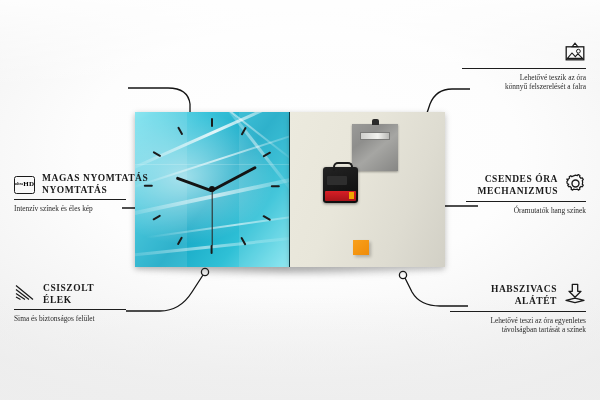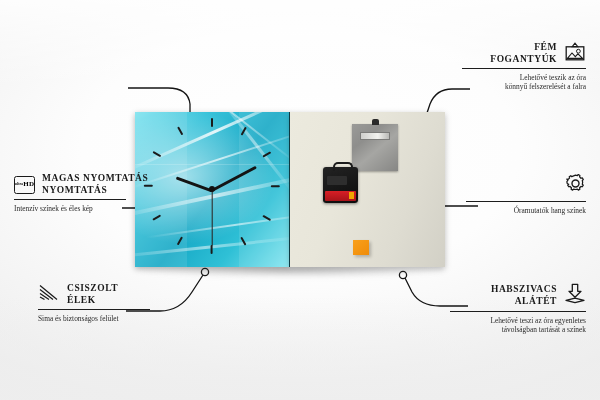--- a/index.html
+++ b/index.html
@@ -190,58 +190,58 @@
       </span>
       <span>
         <div class="co-title">MAGAS NYOMTATÁS</div>
         <div class="co-title">NYOMTATÁS</div>
       </span>
     </div>
     <div class="co-rule"></div>
     <div class="co-desc">Intenzív színek és éles kép</div>
   </div>
 
-  <div class="callout left" style="left:14px;top:283px;width:112px;margin-left:24px;">
+  <div class="callout left" style="left:14px;top:283px;width:112px;">
     <div class="co-head">
       <span class="ic">
         <svg width="22" height="17" viewBox="0 0 22 17">
           <path d="M2 1.5L19 15.5M2 5.5L15 15.5M2 9.5L11 15.5M2 13L6.5 15.5" fill="none" stroke="#1a1a1a" stroke-width="1.25"></path>
         </svg>
       </span>
       <span>
         <div class="co-title">CSISZOLT</div>
         <div class="co-title">ÉLEK</div>
       </span>
     </div>
     <div class="co-rule"></div>
     <div class="co-desc">Sima és biztonságos felület</div>
   </div>
 
   <div class="callout right" style="left:462px;top:42px;width:124px;">
     <div class="co-head">
-      <span>
-        <div class="co-title">FÉM</div>
-        <div class="co-title">FOGANTYÚK</div>
-      </span>
       <span class="ic">
         <svg width="22" height="19" viewBox="0 0 22 19">
           <path d="M11 1.2L8.2 4.6h5.6z" fill="none" stroke="#1a1a1a" stroke-width="1.1"></path>
           <rect x="2.2" y="4.8" width="17.6" height="13" fill="none" stroke="#1a1a1a" stroke-width="1.3"></rect>
           <circle cx="14.4" cy="9.2" r="1.9" fill="none" stroke="#1a1a1a" stroke-width="1"></circle>
           <path d="M3.4 16.4l4.6-5.4 3.3 3.6 2.6-2.7 4.7 4.5z" fill="none" stroke="#1a1a1a" stroke-width="1.1"></path>
         </svg>
       </span>
     </div>
     <div class="co-rule"></div>
     <div class="co-desc">Lehetővé teszik az óra</div>
     <div class="co-desc">könnyű felszerelését a falra</div>
   </div>
 
   <div class="callout right" style="left:466px;top:173px;width:120px;">
     <div class="co-head">
+      <span>
+        <div class="co-title">CSENDES ÓRA</div>
+        <div class="co-title">MECHANIZMUS</div>
+      </span>
       <span class="ic">
         <svg width="21" height="21" viewBox="0 0 21 21">
           <path d="M10.5 2.2l1.9.35.95-1.0 1.55 1.0-.3 1.35 1.35 1.35 1.35-.3 1.0 1.55-1.0.95.35 1.9-.35 1.9 1.0.95-1.0 1.55-1.35-.3-1.35 1.35.3 1.35-1.55 1.0-.95-1.0-1.9.35-1.9-.35-.95 1.0-1.55-1.0.3-1.35-1.35-1.35-1.35.3-1.0-1.55 1.0-.95L2.2 10.5l-.35-1.9 1.0-.95-1.0-1.55 1.35.3L4.55 5.05l-.3-1.35 1.55-1.0.95 1.0z" fill="none" stroke="#1a1a1a" stroke-width="1.25" stroke-linejoin="round"></path>
           <circle cx="10.5" cy="10.5" r="3.5" fill="none" stroke="#1a1a1a" stroke-width="1.4"></circle>
         </svg>
       </span>
     </div>
     <div class="co-rule"></div>
     <div class="co-desc">Óramutatók hang színek</div>
   </div>

